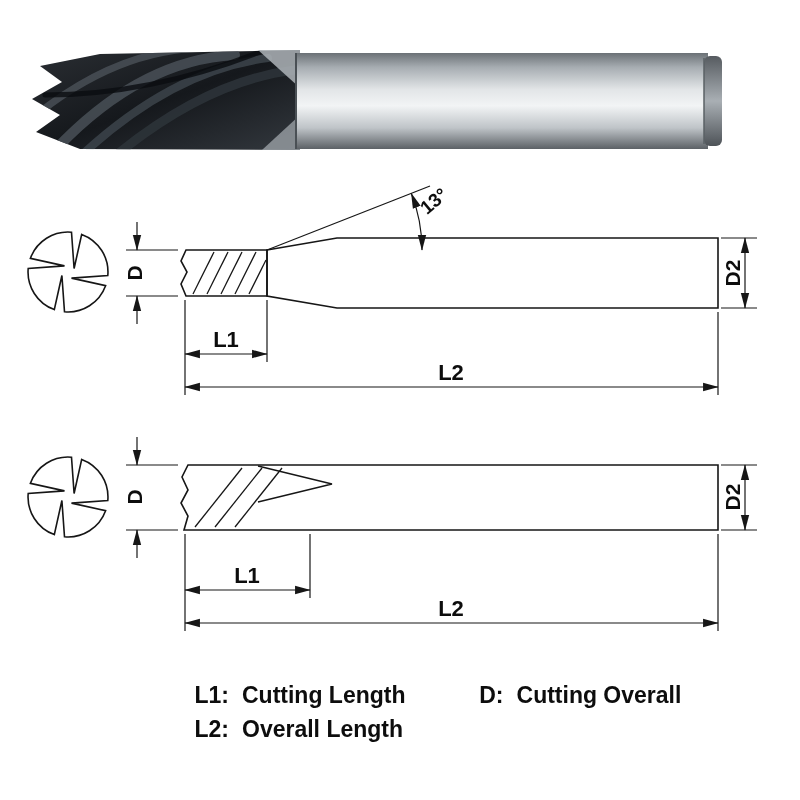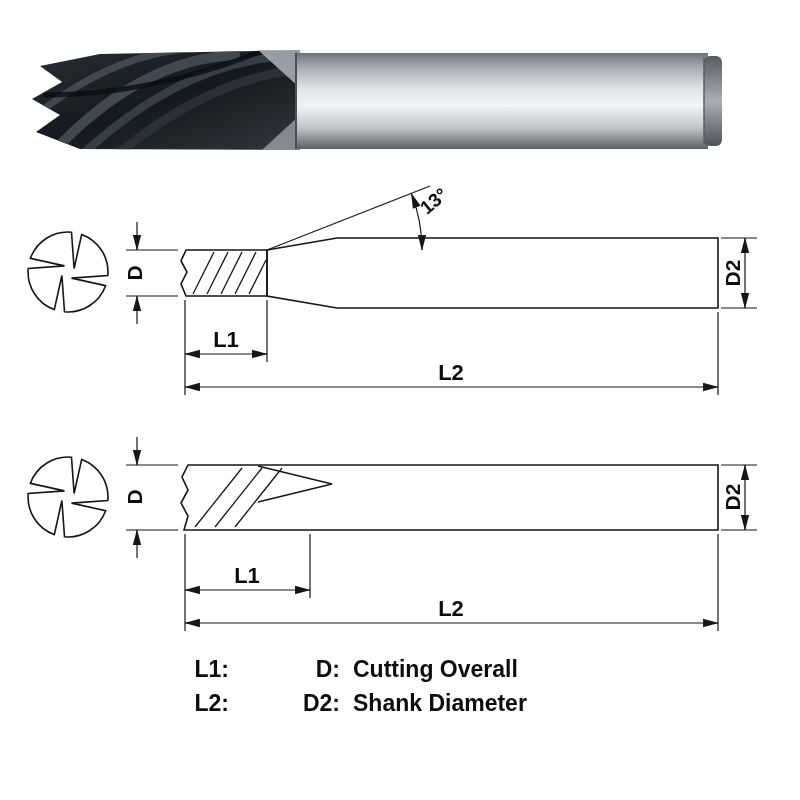--- a/index.html
+++ b/index.html
@@ -1,19 +1,19 @@
 <!DOCTYPE html>
 <html><head>
 <meta charset="utf-8">
 <style>
   html,body{margin:0;padding:0;background:#ffffff;}
   .page{position:relative;width:800px;height:800px;background:#ffffff;overflow:hidden;
         font-family:"Liberation Sans", sans-serif;color:#111;}
   .diagram-svg{position:absolute;left:0;top:0;}
-  .legend{position:absolute;left:183px;top:656px;display:flex;gap:52px;
+  .legend{position:absolute;left:183px;top:682px;display:flex;gap:52px;
           font-weight:bold;font-size:23px;color:#0d0d0d;justify-content:center;}
   .legend-col{display:flex;flex-direction:column;gap:7px;}
   .legend-row{display:flex;align-items:baseline;}
   .lk{min-width:46px;text-align:right;margin-right:13px;white-space:pre;}
   svg text{font-family:"Liberation Sans", sans-serif;font-weight:bold;fill:#0d0d0d;}
 </style>
 </head>
 <body>
 
 <div class="page">
@@ -156,30 +156,28 @@
         <line x1="185" y1="623" x2="718" y2="623" marker-start="url(#ah)" marker-end="url(#ah)"></line>
       </g>
       <text x="451" y="616" text-anchor="middle" font-size="22" stroke="none">L2</text>
     </g>
   </svg>
 
   <div class="legend">
     <div class="legend-col">
       <div class="legend-row">
         <span class="lk">L1:</span>
+        <span>Cutting Length</span>
       </div>
       <div class="legend-row">
         <span class="lk">L2:</span>
+        <span>Overall Length</span>
       </div>
     </div>
     <div class="legend-col">
       <div class="legend-row">
         <span class="lk">D:</span>
         <span>Cutting Overall</span>
       </div>
-      <div class="legend-row">
-        <span class="lk">D2:</span>
-        <span>Shank Diameter</span>
-      </div>
     </div>
   </div>
 
 </div>
 
 </body></html>

